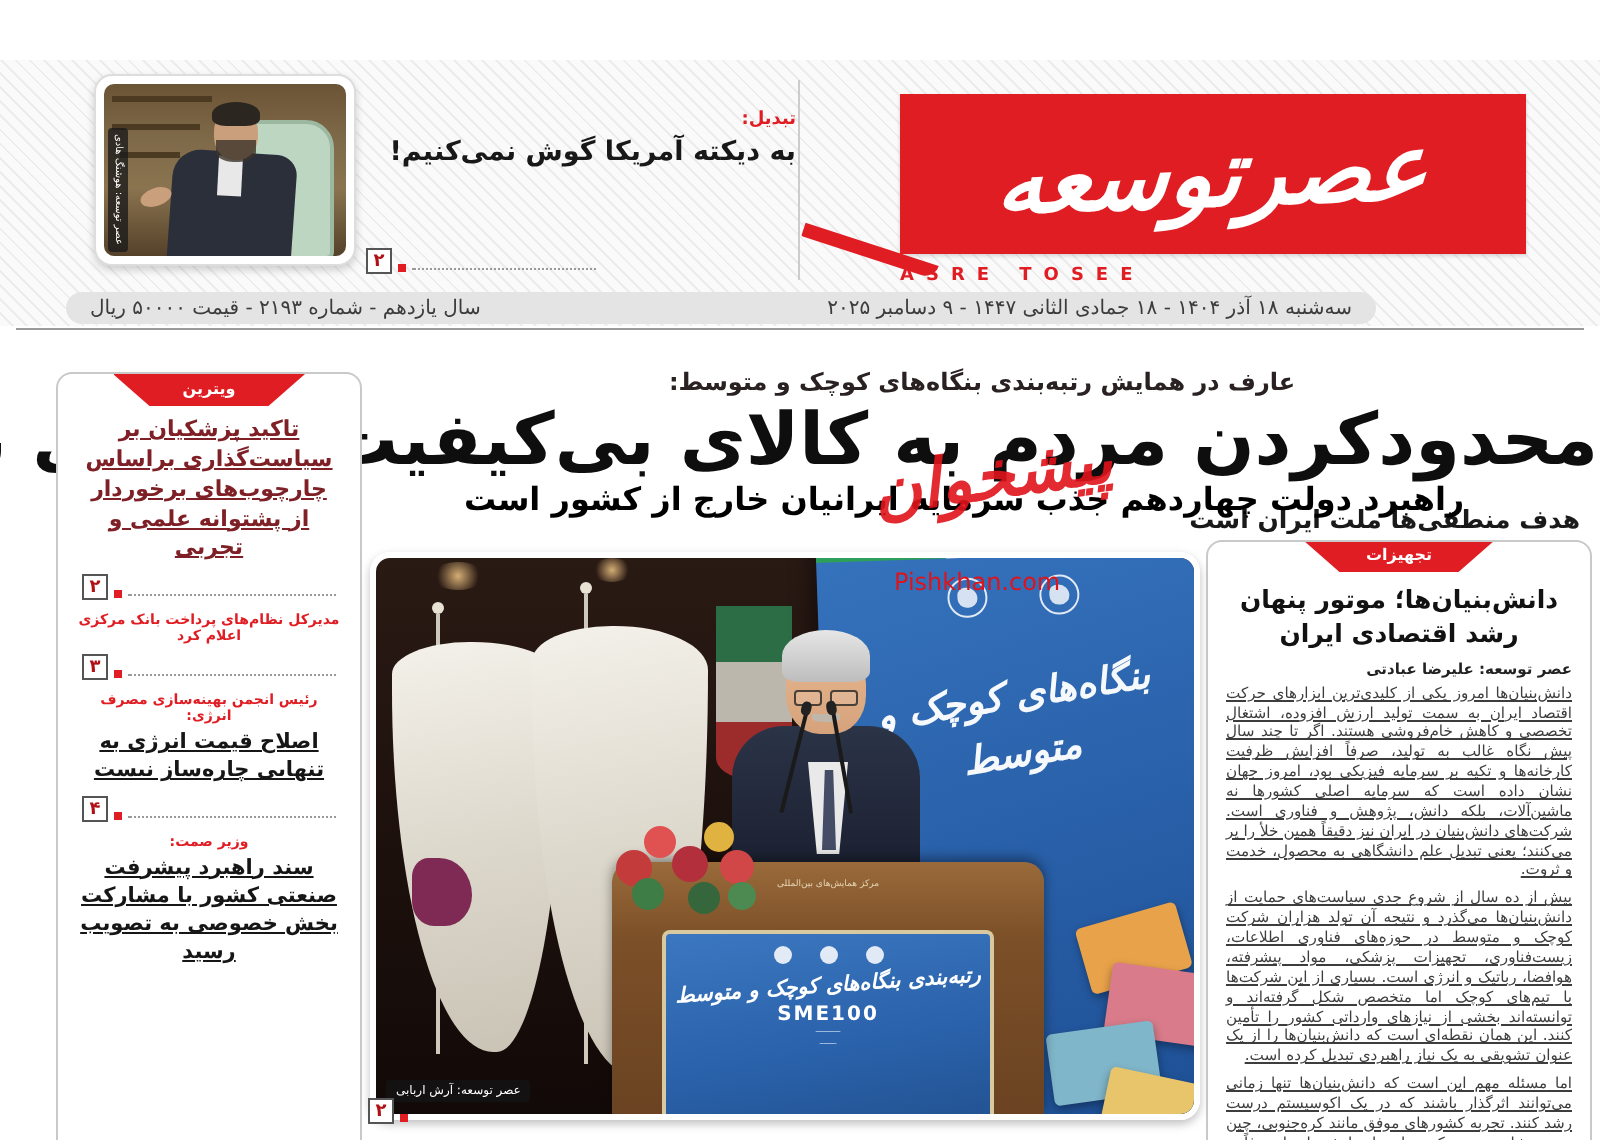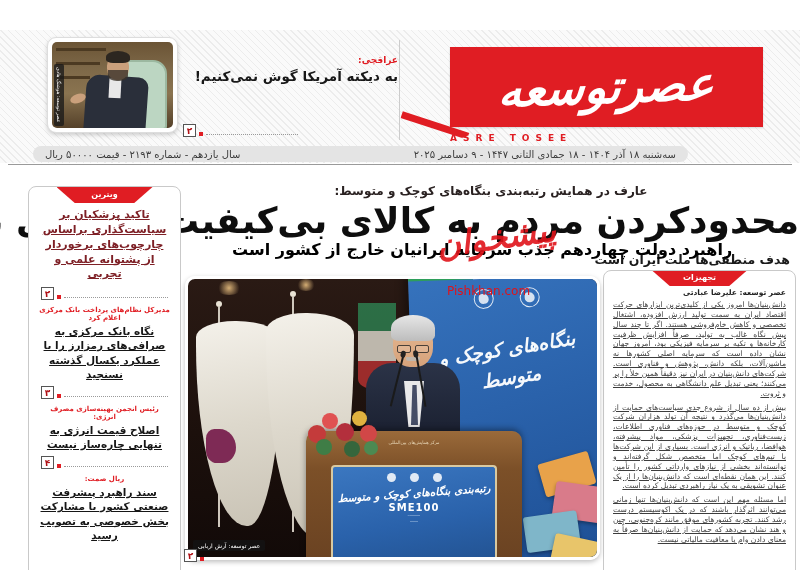--- a/index.html
+++ b/index.html
@@ -245,21 +245,21 @@
       <div class="sitting-man-head"></div>
       <div class="sitting-man-hair"></div>
       <div class="sitting-man-beard"></div>
       <div class="hand"></div>
       <div class="ts-caption">عصر توسعه: هوشنگ هادی</div>
     </div>
   </div>
   <div class="v-rule-top"></div>
 
   <div class="ts-text">
-    <div class="ts-kicker">عراقچی:</div>
+    <div class="ts-kicker">تبدیل:</div>
     <div class="ts-line">به دیکته آمریکا گوش نمی‌کنیم!</div>
   </div>
   <div class="pagerow ts-pagerow">
     <span class="pagebox">۲</span>
     <span class="reddot"></span>
     <span class="dotline"></span>
   </div>
 
   <div class="lead-kicker">عارف در همایش رتبه‌بندی بنگاه‌های کوچک و متوسط:</div>
   <div class="lead-headline">محدودکردن مردم به کالای بی‌کیفیت منطقی نیست</div>
@@ -276,48 +276,48 @@
       <div class="sb-title lead">تاکید پزشکیان بر سیاست‌گذاری براساس چارچوب‌های برخوردار از پشتوانه علمی و تجربی</div>
       <div class="pagerow sb-pagerow">
         <span class="pagebox">۲</span>
         <span class="reddot"></span>
         <span class="dotline"></span>
       </div>
     </div>
 
     <div class="sb-item">
       <div class="sb-kicker">مدیرکل نظام‌های پرداخت بانک مرکزی اعلام کرد</div>
-      <div class="sb-title">نگاه بانک مرکزی به صرافی‌های رمزارز را با عملکرد یکسال گذشته نسنجید</div>
       <div class="pagerow sb-pagerow">
         <span class="pagebox">۳</span>
         <span class="reddot"></span>
         <span class="dotline"></span>
       </div>
     </div>
 
     <div class="sb-item">
       <div class="sb-kicker">رئیس انجمن بهینه‌سازی مصرف انرژی:</div>
       <div class="sb-title">اصلاح قیمت انرژی به تنهایی چاره‌ساز نیست</div>
       <div class="pagerow sb-pagerow">
         <span class="pagebox">۴</span>
         <span class="reddot"></span>
         <span class="dotline"></span>
       </div>
     </div>
 
     <div class="sb-item">
-      <div class="sb-kicker">ریال صمت:</div>
+      <div class="sb-kicker">وزیر صمت:</div>
       <div class="sb-title">سند راهبرد پیشرفت صنعتی کشور با مشارکت بخش خصوصی به تصویب رسید</div>
 
     </div>
 
   </div>
 
   <div id="notecol" class="card">
     <div class="ribbon">تجهیزات</div>
+    <div class="note-title">دانش‌بنیان‌ها؛ موتور پنهان رشد اقتصادی ایران</div>
     <div class="note-byline">عصر توسعه: علیرضا عبادتی</div>
     <div class="note-body">
       <p>دانش‌بنیان‌ها امروز یکی از کلیدی‌ترین ابزارهای حرکت اقتصاد ایران به سمت تولید ارزش افزوده، اشتغال تخصصی و کاهش خام‌فروشی هستند. اگر تا چند سال پیش نگاه غالب به تولید، صرفاً افزایش ظرفیت کارخانه‌ها و تکیه بر سرمایه فیزیکی بود، امروز جهان نشان داده است که سرمایه اصلی کشورها نه ماشین‌آلات، بلکه دانش، پژوهش و فناوری است. شرکت‌های دانش‌بنیان در ایران نیز دقیقاً همین خلأ را پر می‌کنند؛ یعنی تبدیل علم دانشگاهی به محصول، خدمت و ثروت.</p>
       <p>بیش از ده سال از شروع جدی سیاست‌های حمایت از دانش‌بنیان‌ها می‌گذرد و نتیجه آن تولد هزاران شرکت کوچک و متوسط در حوزه‌های فناوری اطلاعات، زیست‌فناوری، تجهیزات پزشکی، مواد پیشرفته، هوافضا، رباتیک و انرژی است. بسیاری از این شرکت‌ها با تیم‌های کوچک اما متخصص شکل گرفته‌اند و توانسته‌اند بخشی از نیازهای وارداتی کشور را تأمین کنند. این همان نقطه‌ای است که دانش‌بنیان‌ها را از یک عنوان تشویقی به یک نیاز راهبردی تبدیل کرده است.</p>
       <p>اما مسئله مهم این است که دانش‌بنیان‌ها تنها زمانی می‌توانند اثرگذار باشند که در یک اکوسیستم درست رشد کنند. تجربه کشورهای موفق مانند کره‌جنوبی، چین و هند نشان می‌دهد که حمایت از دانش‌بنیان‌ها صرفاً به معنای دادن وام یا معافیت مالیاتی نیست.</p>
 
     </div>
   </div>
 
   <div id="photo">

